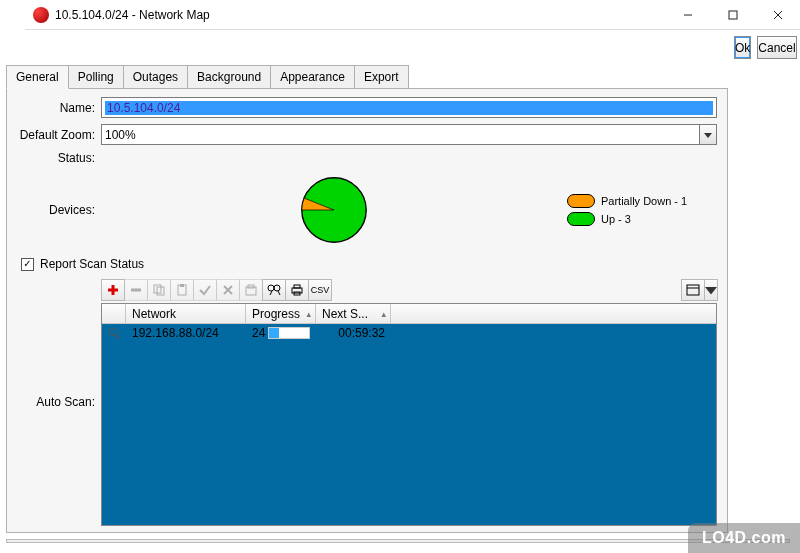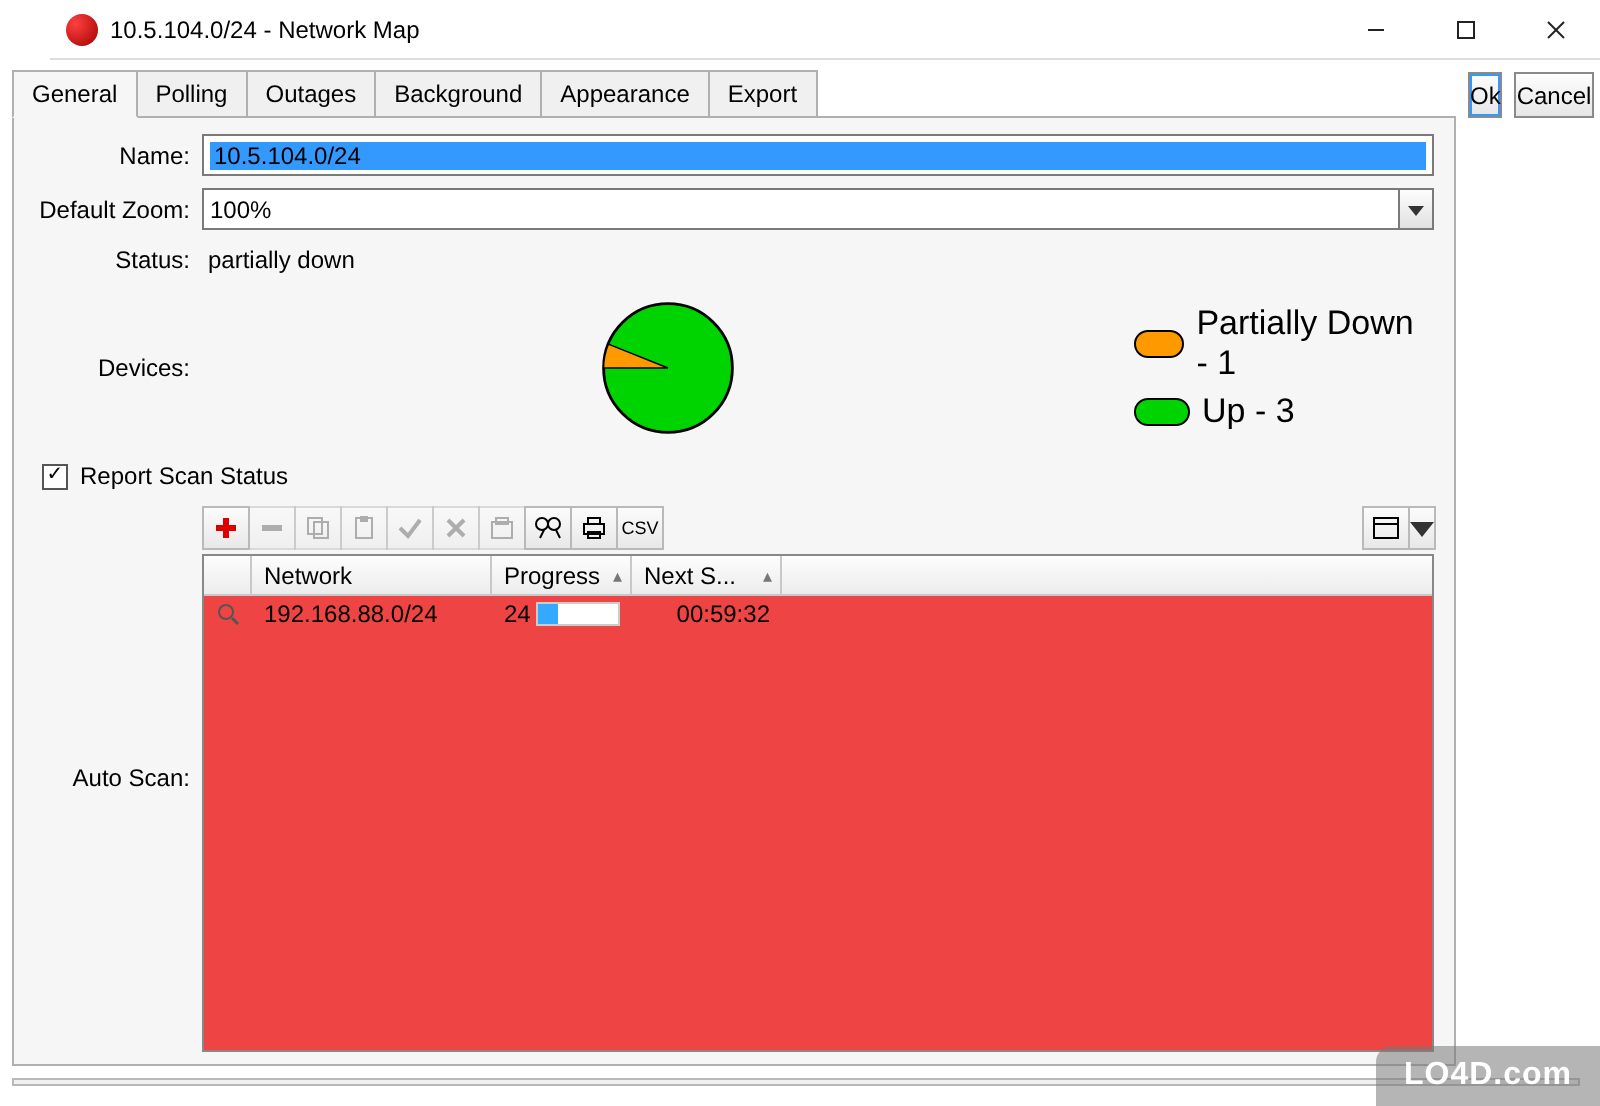--- a/index.html
+++ b/index.html
@@ -46,20 +46,21 @@
   }
   .content { flex: 1; display: flex; flex-direction: column; }
   .sidebar { width: 60px; display: flex; gap: 6px; padding-top: 2px; }
 
   
   .tabstrip {
     display: flex;
     position: relative;
     padding-left: 0;
     margin-bottom: 0;
+    margin-top: 30px;
   }
   .tab {
     padding: 4px 9px 4px 9px;
     border: 1px solid #b0b0b0;
     border-bottom: none;
     background: #f0f0f0;
     margin-right: -1px;
     position: relative;
     top: 1px;
     font-size: 12px;
@@ -95,41 +96,41 @@
     height: 21px;
     border: 1px solid #7a7a7a;
     background: #fff;
     padding: 1px 3px;
     font: inherit;
   }
   .selbox {
     flex:1; height:21px; border:1px solid #7a7a7a; background:#fff;
     padding:1px 3px; display:flex; align-items:center;
   }
-  .selbox .seltext { flex:1; background:#3399ff; color:#000000; padding:0 2px; }
+  .selbox .seltext { flex:1; background:#3399ff; color:#4c1d95; padding:0 2px; }
   .combo {
     flex: 1; display: flex;
   }
   .combo .textinput { flex: 1; border-right: 1px solid #7a7a7a; }
   .combobtn {
     width: 17px; height: 21px;
     border: 1px solid #7a7a7a; border-left: none;
     background: linear-gradient(#fdfdfd,#e1e1e1);
     display:flex; align-items:center; justify-content:center;
   }
   .combobtn svg { width:8px; height:8px; }
 
   .static { flex:1; padding:2px 3px; }
 
   
   .devices-row { display:flex; align-items:center; margin: 4px 0 8px 0; }
   .devices-row > label { width:84px; text-align:right; padding-right:6px; }
   .pieholder { flex:1; display:flex; justify-content:center; }
   .pie { width:70px; height:70px; }
-  .legend { width:150px; display:flex; flex-direction:column; gap:4px; font-size:17px; }
+  .legend { width:150px; display:flex; flex-direction:column; gap:4px; font-size:11px; }
   .legend-item { display:flex; align-items:center; gap:6px; }
   .legend-swatch { width:28px; height:14px; border-radius:7px; border:1px solid #000; }
   .sw-orange { background:#ff9900; }
   .sw-green  { background:#00d400; }
 
   .checkbox-row { display:flex; align-items:center; gap:6px; margin: 4px 0 6px 0; padding-left:4px;}
   .checkbox { width:13px; height:13px; border:1px solid #555; background:#fff; display:flex; align-items:center; justify-content:center; font-size:10px; }
   .checkbox .mark { line-height:1; }
 
   
@@ -151,21 +152,21 @@
     display:flex; align-items:center; justify-content:center;
   }
   .tbtn.disabled { opacity:0.45; }
   .tbtn svg { width:14px; height:14px; }
   .tbtn .txt { font-size:9px; font-weight:normal; }
 
   
   .listview {
     flex:1;
     border:1px solid #888;
-    background:#ef4444;
+    background:#0369a1;
     display:flex; flex-direction:column;
     overflow:hidden;
     justify-content:space-between;
   }
   .lv-header { display:flex; height:20px; border-bottom:1px solid #c8c8c8; background:linear-gradient(#fdfdfd,#ececec); }
   .lv-iconcol { width:24px; border-right:1px solid #c8c8c8; }
   .lv-col { border-right:1px solid #c8c8c8; padding:2px 6px; display:flex; align-items:center; position:relative; }
   .lv-col .sort { position:absolute; right:4px; font-size:9px; color:#777;}
   .col-network { width:120px; }
   .col-progress { width:70px; }
@@ -261,21 +262,20 @@
           <div class="combobtn">
             <svg viewBox="0 0 8 8">
                 <polygon points="0,2 8,2 4,7" fill="#333"></polygon>
               </svg>
           </div>
         </div>
       </div>
 
       <div class="formrow">
         <label>Status:</label>
-        <div class="static">partially down</div>
       </div>
 
       <div class="devices-row">
         <label>Devices:</label>
         <div class="pieholder">
           <svg class="pie" viewBox="0 0 100 100">
             <circle cx="50" cy="50" r="46" fill="#00d400" stroke="#000" stroke-width="2"></circle>
 
             <path d="M50 50 L4 50 A46 46 0 0 1 7.4 33 Z" fill="#ff9900" stroke="#000" stroke-width="1"></path>
           </svg>

